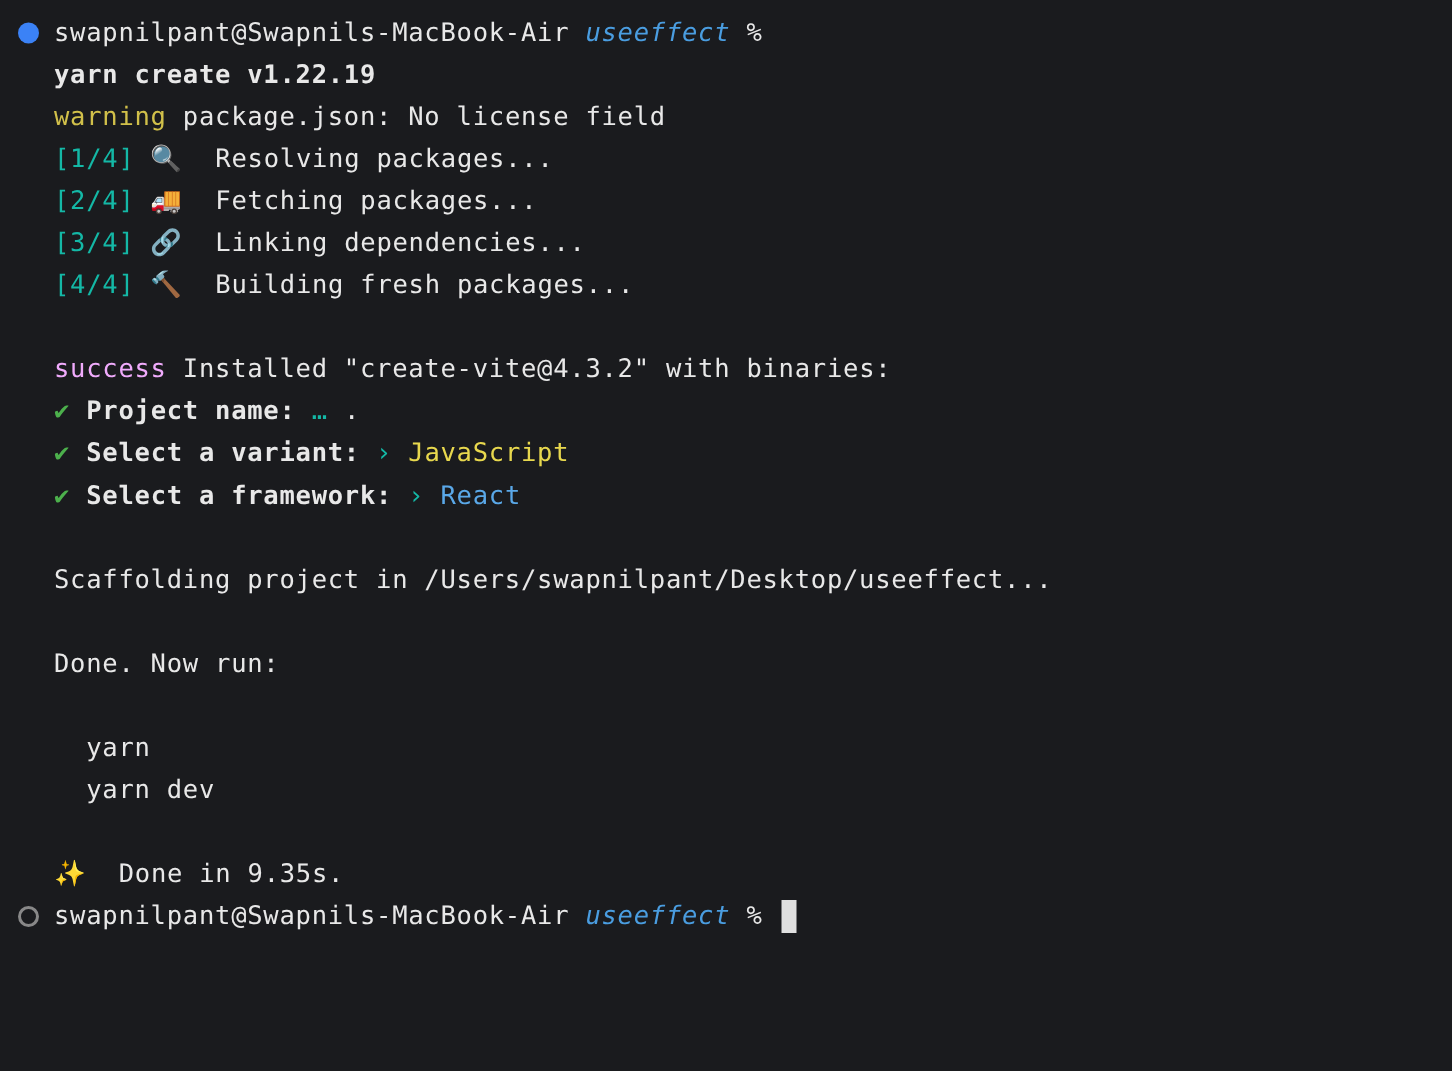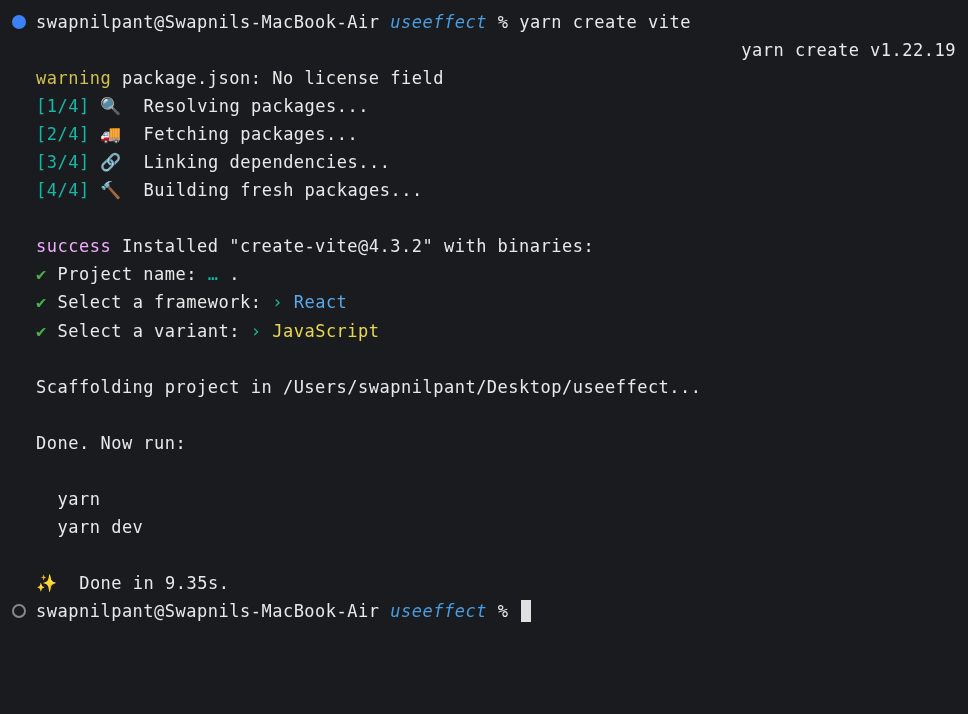--- a/index.html
+++ b/index.html
@@ -11,21 +11,21 @@
     color: #e8e8e8;
     padding: 8px 12px;
     width: 968px;
     min-height: 714px;
     letter-spacing: 0.5px;
   }
   .line { white-space: pre; }
   .prompt-row { display: flex; align-items: center; white-space: pre; }
   .dot-blue { display: inline-block; width: 14px; height: 14px; border-radius: 50%; background: #3b82f6; margin-right: 10px; flex-shrink: 0; }
   .dot-gray { display: inline-block; width: 14px; height: 14px; border-radius: 50%; border: 2px solid #888; margin-right: 10px; flex-shrink: 0; }
-  .bold { font-weight: 400; text-align: right; }
+  .bold { font-weight: 700; }
   .gray { color: #14b8a6; }
   .yellow { color: #d1c04a; }
   .yellow-bright { color: #e8d84e; }
   .green { color: #f0abfc; }
   .green-check { color: #4cb04c; font-weight: 700; }
   .blue { color: #4a9de0; font-style: italic; }
   .blue-bright { color: #5aa8e8; }
   .cursor-block {
     display: inline-block;
     width: 10px;
@@ -41,21 +41,20 @@
 <div>
 
   <div class="prompt-row">
     <span class="dot-blue"></span>
     <span>swapnilpant@Swapnils-MacBook-Air</span>
     <span> </span>
     <span class="blue">useeffect</span>
     <span> </span>
     <span>%</span>
     <span> </span>
-    <span>yarn create vite</span>
   </div>
 
   <div class="line bold" style="padding-left:24px">yarn create v1.22.19</div>
 
   <div class="line" style="padding-left:24px"><span class="yellow">warning</span><span> package.json: No license field</span></div>
 
   <div class="line" style="padding-left:24px"><span class="gray">[1/4]</span> <span>🔍</span><span>  Resolving packages...</span></div>
 
   <div class="line" style="padding-left:24px"><span class="gray">[2/4]</span> <span>🚚</span><span>  Fetching packages...</span></div>
 
@@ -63,23 +62,23 @@
 
   <div class="line" style="padding-left:24px"><span class="gray">[4/4]</span> <span>🔨</span><span>  Building fresh packages...</span></div>
 
   <div class="line">&nbsp;</div>
 
   <div class="line" style="padding-left:24px"><span class="green">success</span><span> Installed "create-vite@4.3.2" with binaries:</span></div>
 
 
   <div class="line" style="padding-left:24px"><span class="green-check">✔</span><span class="bold"> Project name:</span><span class="gray"> …</span><span> .</span></div>
 
+  <div class="line" style="padding-left:24px"><span class="green-check">✔</span><span class="bold"> Select a variant:</span><span class="gray"> ›</span><span class="yellow-bright"> JavaScript</span></div>
+
   <div class="line" style="padding-left:24px"><span class="green-check">✔</span><span class="bold"> Select a framework:</span><span class="gray"> ›</span><span class="blue-bright"> React</span></div>
-
-  <div class="line" style="padding-left:24px"><span class="green-check">✔</span><span class="bold"> Select a variant:</span><span class="gray"> ›</span><span class="yellow-bright"> JavaScript</span></div>
 
   <div class="line">&nbsp;</div>
 
   <div class="line" style="padding-left:24px">Scaffolding project in /Users/swapnilpant/Desktop/useeffect...</div>
 
   <div class="line">&nbsp;</div>
 
   <div class="line" style="padding-left:24px">Done. Now run:</div>
 
   <div class="line">&nbsp;</div>

